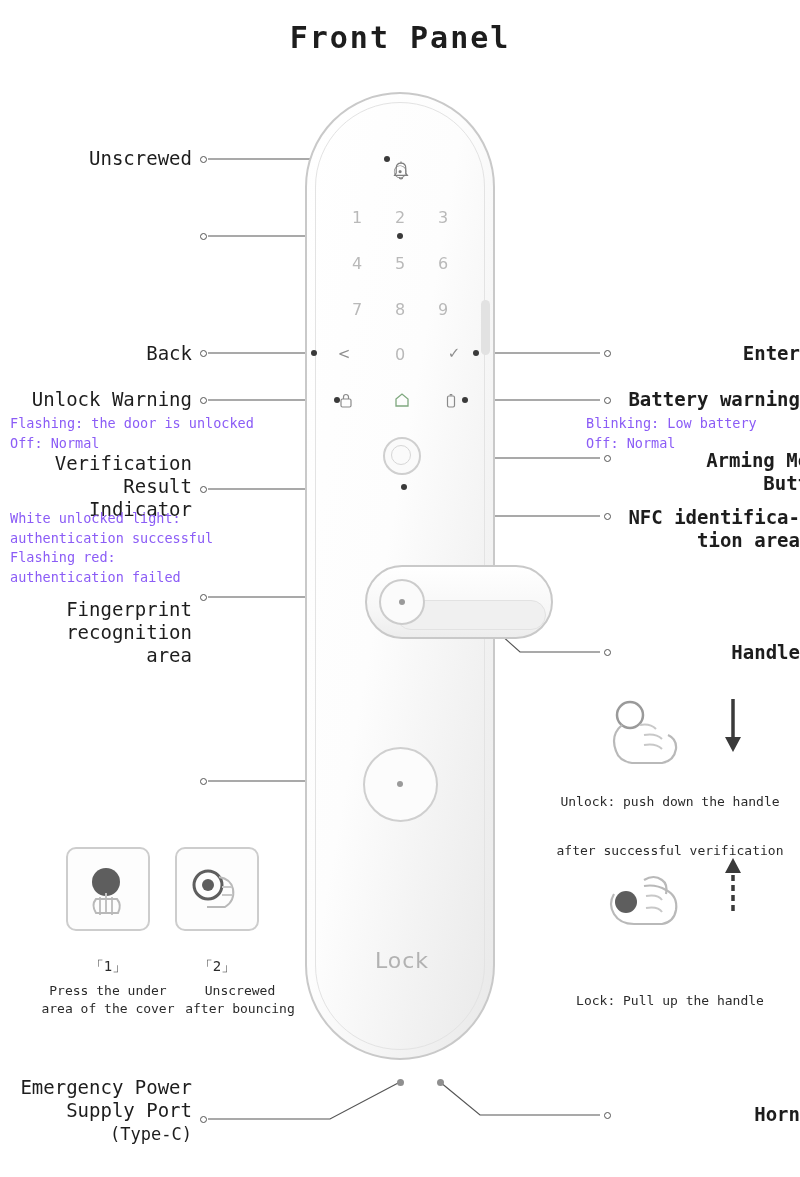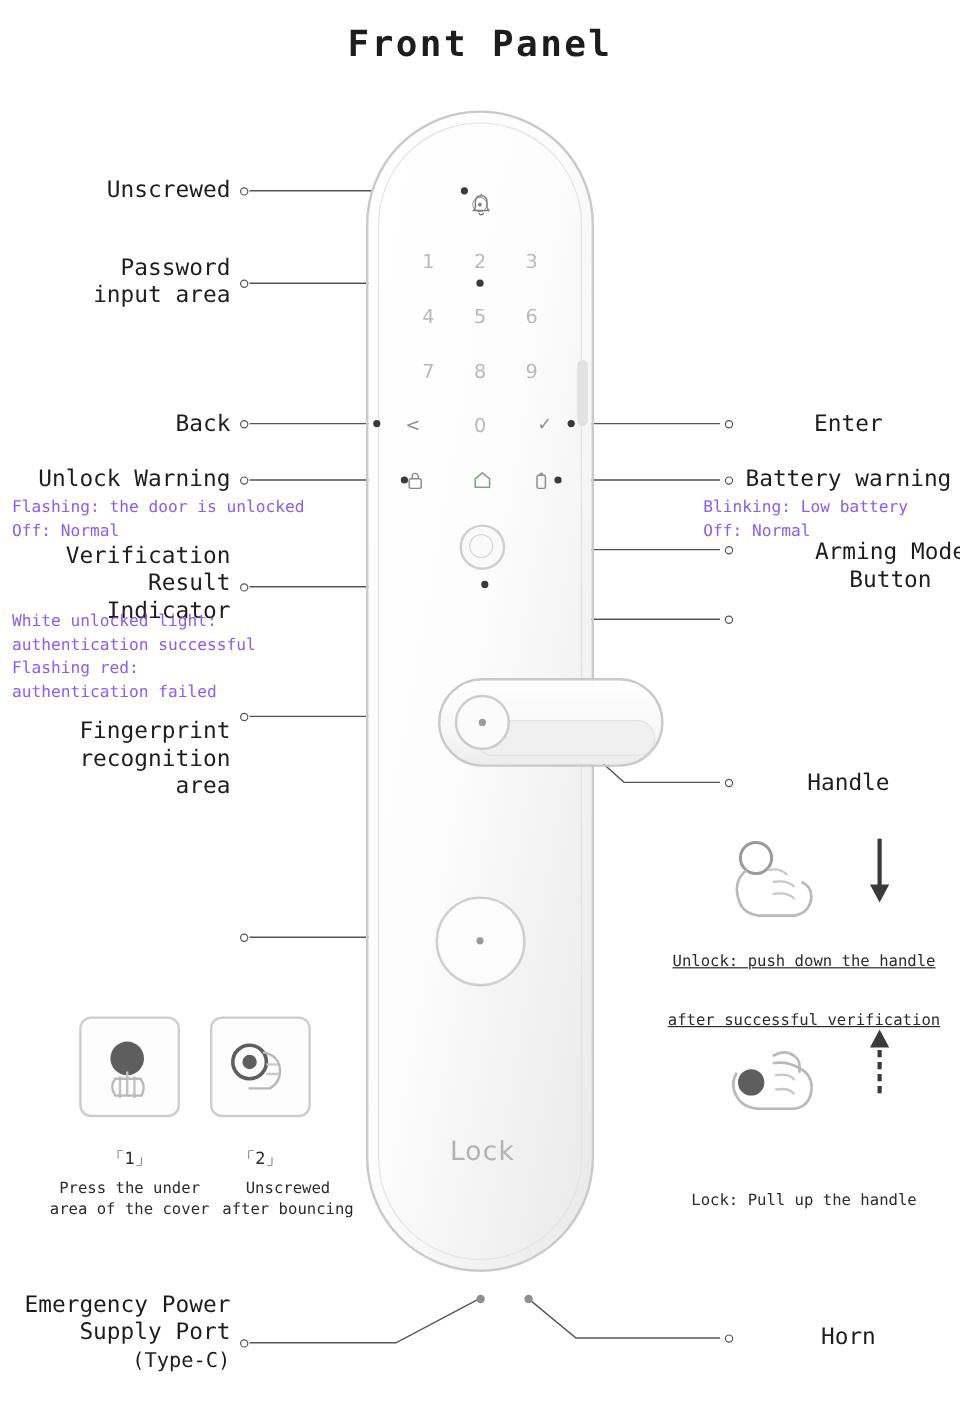--- a/index.html
+++ b/index.html
@@ -167,21 +167,21 @@
   }
 
   
   .label {
     font-size: 19px;
     color: #1d1d1d;
     line-height: 1.22;
     white-space: pre-line;
   }
   .label.r { text-align: right; }
-  .label.l { text-align: center; }
+  .label.l { text-align: right; font-weight: bold; }
   .sub {
     font-size: 13.5px;
     color: #8b5cf6;
     line-height: 1.45;
     white-space: pre-line;
   }
   .sub.l { text-align: left; }
 
   
   .dot-o {
@@ -352,22 +352,20 @@
   <div class="abs dot-o" style="left:604px; top:513px;"></div>
 
   <div class="abs dot-o" style="left:200px; top:594px;"></div>
   <div class="abs dot-o" style="left:604px; top:649px;"></div>
   <div class="abs dot-o" style="left:200px; top:778px;"></div>
   <div class="abs dot-o" style="left:200px; top:1116px;"></div>
   <div class="abs dot-o" style="left:604px; top:1112px;"></div>
 
   <div class="abs label r" style="left:10px; top:147px; width:182px;">Unscrewed</div>
 
-  <div class="abs label r" style="left:10px; top:212px; width:182px;">Password
-input area</div>
 
   <div class="abs label r" style="left:10px; top:342px; width:182px;">Back</div>
 
   <div class="abs label r" style="left:10px; top:388px; width:182px;">Unlock Warning</div>
   <div class="abs sub l" style="left:10px; top:414px; width:290px;">Flashing: the door is unlocked
 Off: Normal</div>
 
   <div class="abs label r" style="left:10px; top:452px; width:182px;">Verification
 Result Indicator</div>
   <div class="abs sub l" style="left:10px; top:509px; width:340px;">White unlocked light:
@@ -385,20 +383,22 @@
 
   <div class="abs label l" style="left:614px; top:342px; width:186px;">Enter</div>
 
   <div class="abs label l" style="left:614px; top:388px; width:186px;">Battery warning</div>
   <div class="abs sub l" style="left:586px; top:414px; width:210px;">Blinking: Low battery
 Off: Normal</div>
 
   <div class="abs label l" style="left:620px; top:449px; width:180px;margin-left:32px;">Arming Mode
 Button</div>
 
+  <div class="abs label l" style="left:614px; top:506px; width:186px;">NFC identifica-
+tion area</div>
 
   <div class="abs label l" style="left:614px; top:641px; width:186px;">Handle</div>
 
   <div class="abs label l" style="left:614px; top:1103px; width:186px;">Horn</div>
 
   <div class="abs ill-box" style="left:66px; top:847px;"></div>
   <svg class="abs" style="left:66px; top:847px;" width="84" height="84" viewBox="0 0 84 84">
     <circle cx="40" cy="35" r="14" fill="#5e5e5e"></circle>
     <path d="M40 46 L40 66 M34 50 L34 68 M46 50 L46 68" stroke="#c2c2c2" stroke-width="2" fill="none"></path>
     <path d="M30 52 q-5 6 0 14 h22 q4 -8 -1 -14 z" fill="none" stroke="#b9b9b9" stroke-width="2"></path>
@@ -422,21 +422,21 @@
 
   <svg class="abs" style="left:600px; top:695px;" width="110" height="78" viewBox="0 0 110 78">
     <circle cx="30" cy="20" r="13" fill="none" stroke="#9a9a9a" stroke-width="2.5"></circle>
     <path d="M22 30 q-12 10 -6 26 q3 10 16 12 h30 q12 -2 14 -14 q1 -10 -8 -14" fill="none" stroke="#b9b9b9" stroke-width="2.2"></path>
     <path d="M40 30 q10 -2 16 4 M44 40 q12 -2 18 4 M44 50 q12 -2 18 4" fill="none" stroke="#c8c8c8" stroke-width="2"></path>
   </svg>
   <svg class="abs" style="left:722px; top:697px;" width="22" height="58" viewBox="0 0 22 58">
     <path d="M11 2 L11 42" stroke="#3a3a3a" stroke-width="3.5"></path>
     <path d="M3 40 L11 55 L19 40 Z" fill="#3a3a3a"></path>
   </svg>
-  <div class="abs ill-cap" style="left:540px; top:790px; width:260px; line-height:1.9;text-decoration:underline;">Unlock: push down the handle
+  <div class="abs ill-cap" style="left:540px; top:790px; width:260px; line-height:1.9;">Unlock: push down the handle
 
 after successful verification</div>
 
   <svg class="abs" style="left:600px; top:858px;" width="110" height="80" viewBox="0 0 110 80">
     <circle cx="26" cy="44" r="11" fill="#5e5e5e"></circle>
     <path d="M14 36 q-6 10 0 20 q6 10 20 10 h28 q12 -2 14 -14 q2 -14 -10 -20 q-10 -6 -22 -4" fill="none" stroke="#b9b9b9" stroke-width="2.2"></path>
     <path d="M44 22 q10 -6 18 0 q6 4 4 14" fill="none" stroke="#b9b9b9" stroke-width="2.2"></path>
     <path d="M46 38 q12 -2 16 4 M46 50 q12 -2 16 4" fill="none" stroke="#c8c8c8" stroke-width="2"></path>
   </svg>
   <svg class="abs" style="left:722px; top:855px;" width="22" height="58" viewBox="0 0 22 58">

